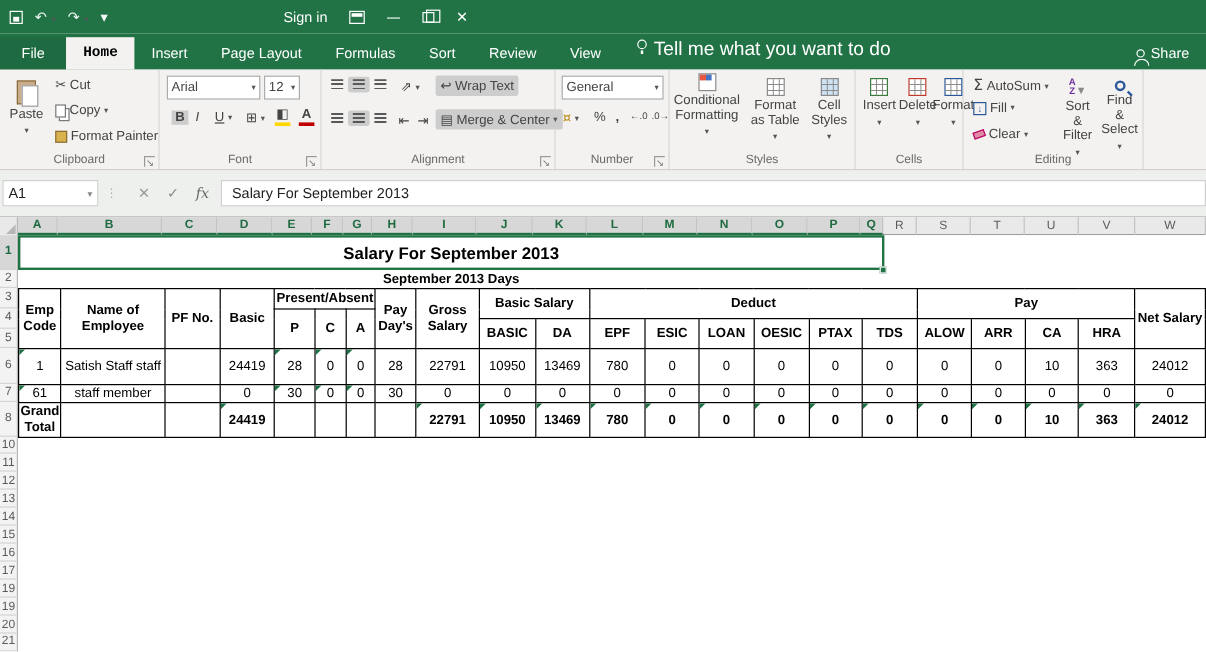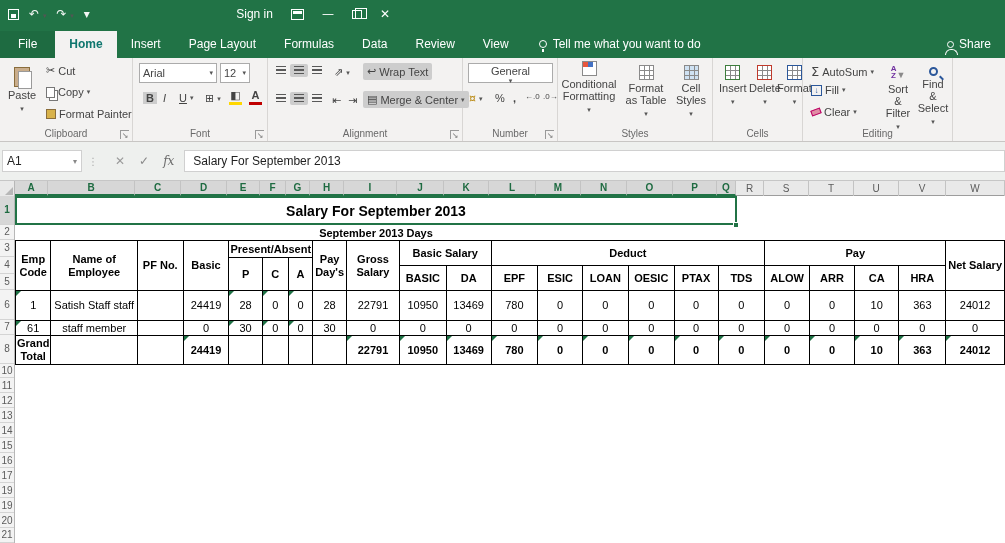--- a/index.html
+++ b/index.html
@@ -18,22 +18,22 @@
   .signin { font-size:12px; }
   .ribdisp { width:13px; height:11px; border:1px solid #fff; position:relative; display:inline-block; }
   .ribdisp::after { content:""; position:absolute; top:1px; left:1px; right:1px; height:3px; background:#fff; }
   .restore-ic { width:10px; height:9px; border:1px solid #fff; position:relative; display:inline-block; }
   .restore-ic::before { content:""; position:absolute; top:-3px; left:2px; width:10px; height:9px; border:1px solid #fff; }
 
   
   .tabrow { position:absolute; top:28px; left:0; width:1005px; height:30px; background:#217346; display:flex; align-items:flex-end; color:#fff; }
   .tab { padding:6px 14px 7px; font-size:12px; cursor:default; white-space:nowrap; }
   .tab.file { background:#1e6b41; padding:6px 18px 7px; }
-  .tab.active { background:#f3f2f1; color:#0f766e; font-weight:bold; }
-  .tellme { display:flex; align-items:center; gap:6px; margin-left:16px; padding-bottom:7px; font-size:12px; font-weight:300; }
+  .tab.active { background:#f3f2f1; color:#000000; font-weight:bold;font-family:Liberation Mono, monospace; }
+  .tellme { display:flex; align-items:flex-start; gap:6px; margin-left:16px; padding-bottom:7px; font-size:16px; font-weight:300; }
   .bulb { width:8px; height:8px; border:1px solid #fff; border-radius:50%; position:relative; display:inline-block; }
   .bulb::after { content:""; position:absolute; left:2px; top:8px; width:2px; height:3px; background:#fff; }
   .share-box { margin-left:auto; display:flex; align-items:center; gap:5px; padding:0 14px 7px; font-size:12px; }
   .person { width:7px; height:7px; border:1.5px solid #fff; border-radius:50%; position:relative; display:inline-block; }
   .person::after { content:""; position:absolute; top:7px; left:-3px; width:11px; height:5px; border:1.5px solid #fff; border-bottom:none; border-radius:6px 6px 0 0; }
 
   
   .ribbon { position:absolute; top:58px; left:0; width:1005px; height:84px; background:#f3f2f1; border-bottom:1px solid #c8c6c4; font-size:11px; color:#444; }
   .rgroup { position:absolute; top:0; height:83px; border-right:1px solid #d8d6d4; }
   .glabel { position:absolute; bottom:2px; left:0; right:0; text-align:center; color:#696969; font-size:10px; }
@@ -121,21 +121,21 @@
       <span class="wic">✕</span>
     </div>
   </div>
 
   <div class="tabrow">
     <div class="tab file">File</div>
     <div class="tab active">Home</div>
     <div class="tab">Insert</div>
     <div class="tab">Page Layout</div>
     <div class="tab">Formulas</div>
-    <div class="tab">Data</div>
+    <div class="tab">Sort</div>
     <div class="tab">Review</div>
     <div class="tab">View</div>
     <div class="tellme">
       <span class="bulb"></span>
       <span>Tell me what you want to do</span>
     </div>
     <div class="share-box">
       <span class="person"></span>
       <span>Share</span>
     </div>
@@ -237,21 +237,21 @@
       <div class="btn hl" style="position:absolute;left:95px;top:33px;">
           <span style="font-family:'DejaVu Sans',sans-serif;">▤</span>
           <span>Merge &amp; Center</span>
           <span class="arrow">▾</span>
         </div>
       <div class="glabel">Alignment</div>
       <div class="launcher">↘</div>
     </div>
 
     <div class="rgroup" style="left:463px;width:95px;">
-      <div class="dd" style="position:absolute;left:5px;top:5px;width:85px;flex-direction:column;">
+      <div class="dd" style="position:absolute;left:5px;top:5px;width:85px;">
         <span>General</span>
           <span class="arrow">▾</span>
       </div>
       <div class="btn" style="position:absolute;left:2px;top:32px;">
           <span style="color:#b8860b;font-family:'DejaVu Sans',sans-serif;">¤</span>
           <span class="arrow">▾</span>
         </div>
       <div class="btn" style="position:absolute;left:28px;top:32px;">
           <span>%</span>
         </div>

